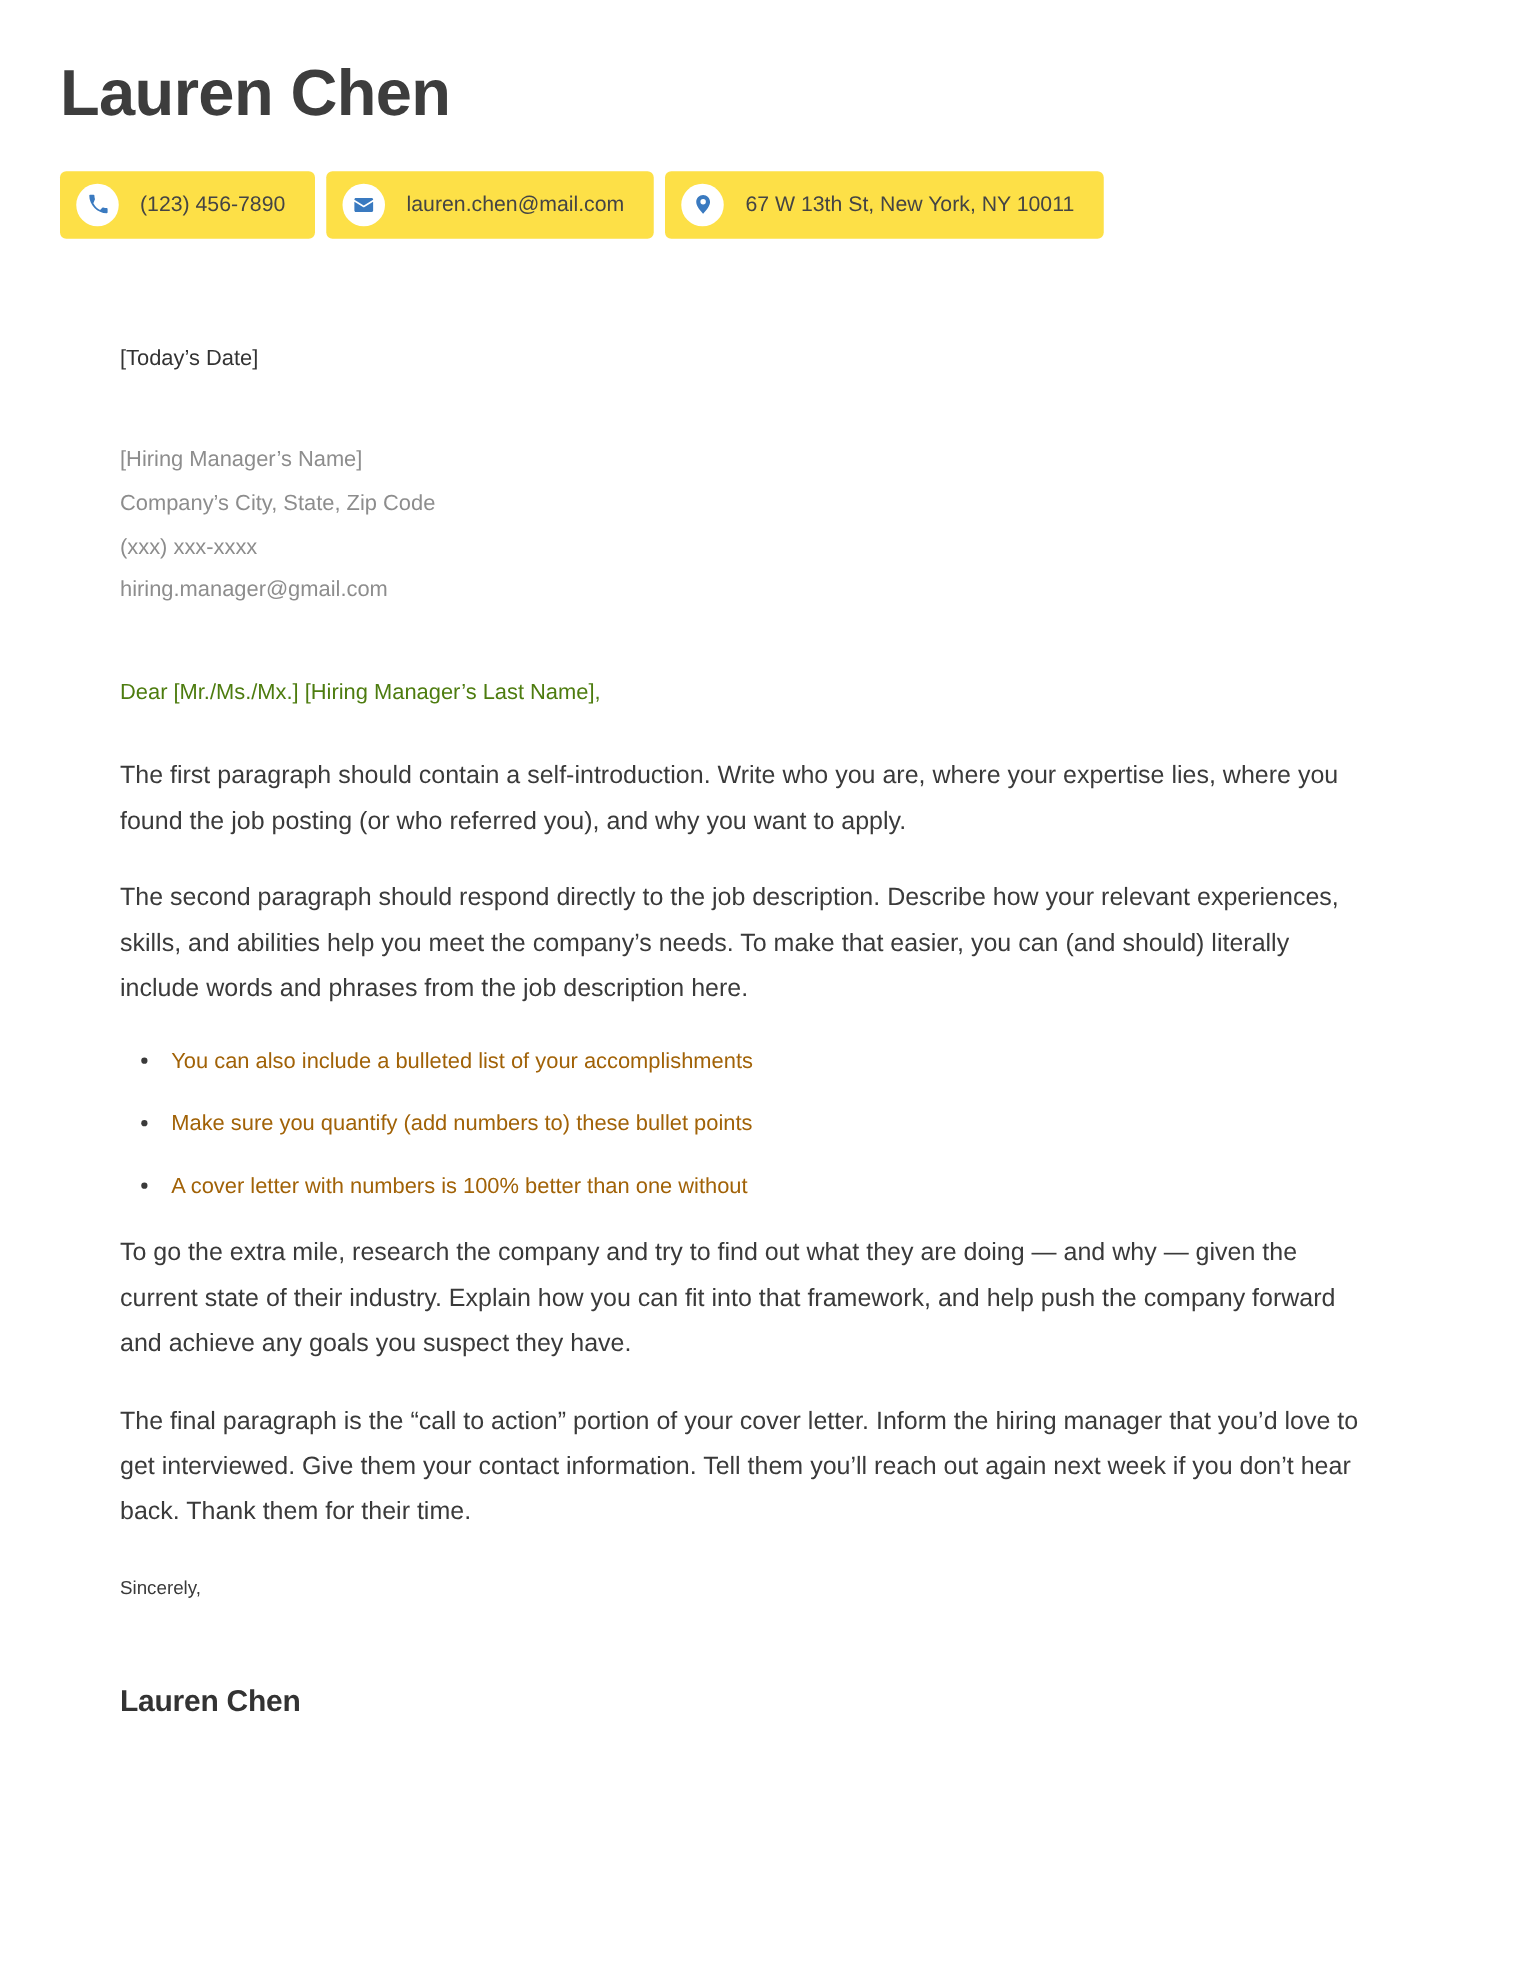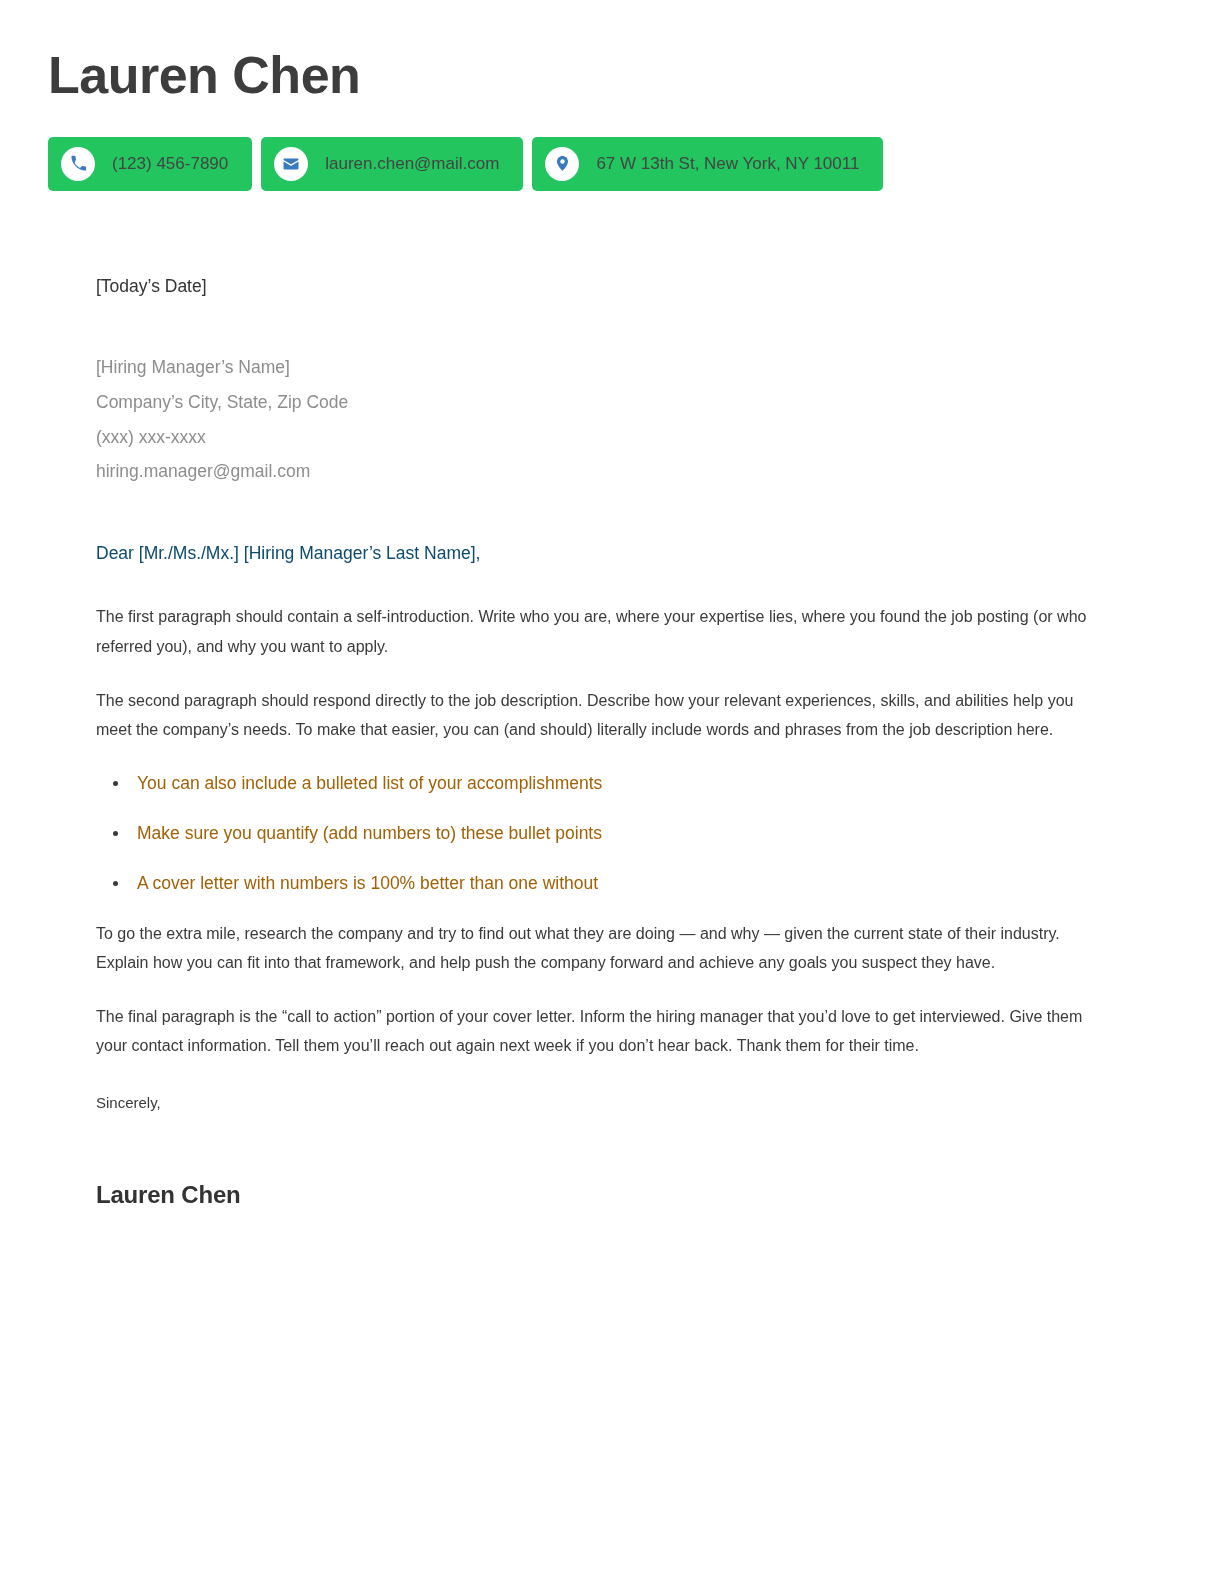--- a/index.html
+++ b/index.html
@@ -39,21 +39,21 @@
   }
 
   .contact-row {
     display: flex;
     flex-direction: row;
     align-items: stretch;
     gap: 9px;
   }
 
   .contact-badge {
-    background: #22c55e;
+    background: #fde047;
     border-radius: 5px;
     height: 54px;
     display: flex;
     flex-direction: row;
     align-items: center;
     padding: 0 24px 0 13px;
     box-sizing: border-box;
   }
 
   .badge-icon {
@@ -99,27 +99,27 @@
   .recipient-line {
     font-size: 17.5px;
     color: #8d8d8d;
     line-height: 1.42;
     margin: 0 0 10px 0;
   }
   .recipient-line:last-child { margin-bottom: 0; }
 
   .salutation {
     font-size: 17.5px;
-    color: #0c4a6e;
+    color: #4d7c0f;
     line-height: 1.5;
     margin: 0 0 36px 0;
   }
 
   .body-para {
-    font-size: 16px;
+    font-size: 20px;
     color: #3a3a3a;
     line-height: 1.82;
     margin: 0 0 25px 0;
     text-align: left;
   }
 
   .bullet-list {
     list-style: none;
     margin: 10px 0 22px 0;
     padding: 0 0 0 14px;

